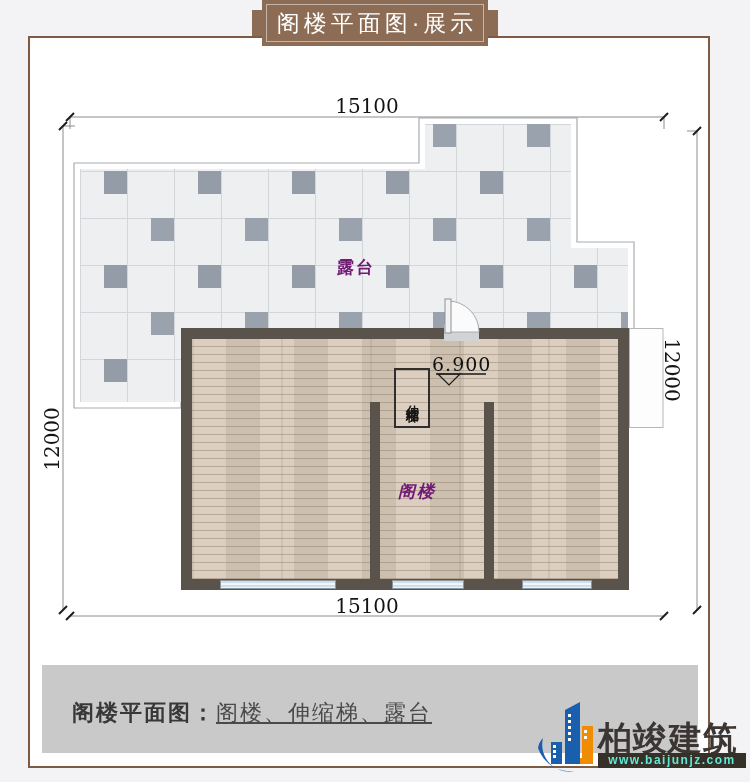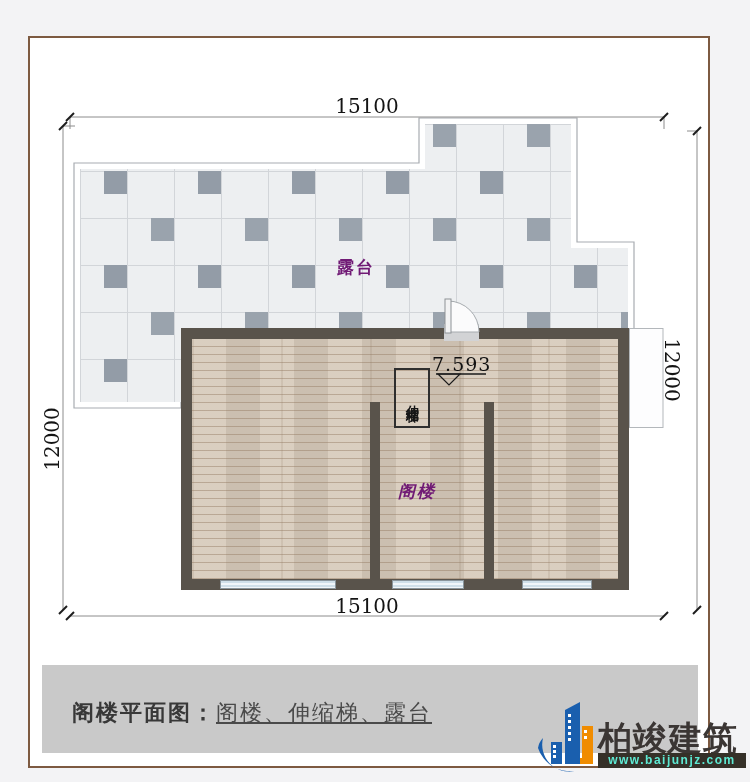--- a/index.html
+++ b/index.html
@@ -142,27 +142,31 @@
       <line x1="693" y1="135" x2="701" y2="127"></line>
       <line x1="693" y1="614" x2="701" y2="606"></line>
     </g>
   </svg>
 
   <div class="plan-label" style="left:337px; top:256px;">露台</div>
   <div class="plan-label" style="left:398px; top:480px;font-style:italic;">阁楼</div>
   <div class="ladder-box">
     <div class="ladder-text">伸缩梯</div>
   </div>
-  <div class="elev-label">7.593</div>
+  <div class="elev-label">6.900</div>
 
   <div class="dim dim-top">15100</div>
   <div class="dim dim-bottom">15100</div>
   <div class="dim dim-left">12000</div>
   <div class="dim dim-right">12000</div>
 
+  <div class="ribbon">
+    <div class="ribbon-inner"></div>
+    <div class="ribbon-title">阁楼平面图·展示</div>
+  </div>
 
   <div class="footer-band">
     <div class="footer-text">
       <span class="lbl">阁楼平面图：</span><span class="val">阁楼、伸缩梯、露台</span>
     </div>
   </div>
 
   <div class="brand">
     <svg width="64" height="80" viewBox="0 0 64 80">
       <path d="M9 46 A27 27 0 0 0 41 79 A34 34 0 0 1 4 56 Q5 50 9 46 Z" fill="#1a5fae"></path>

